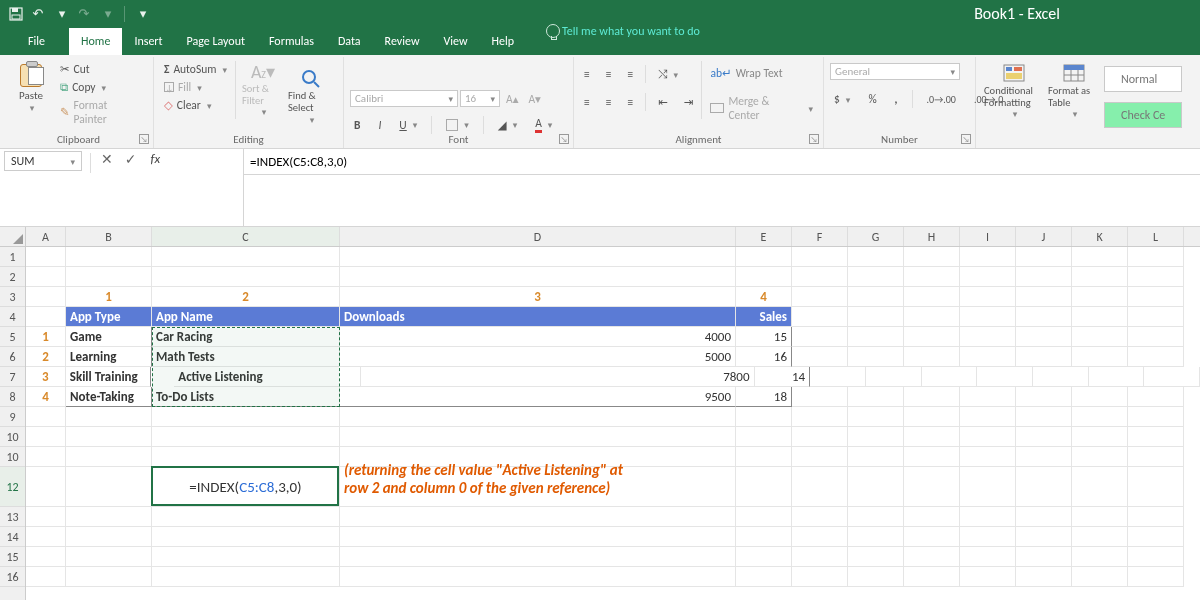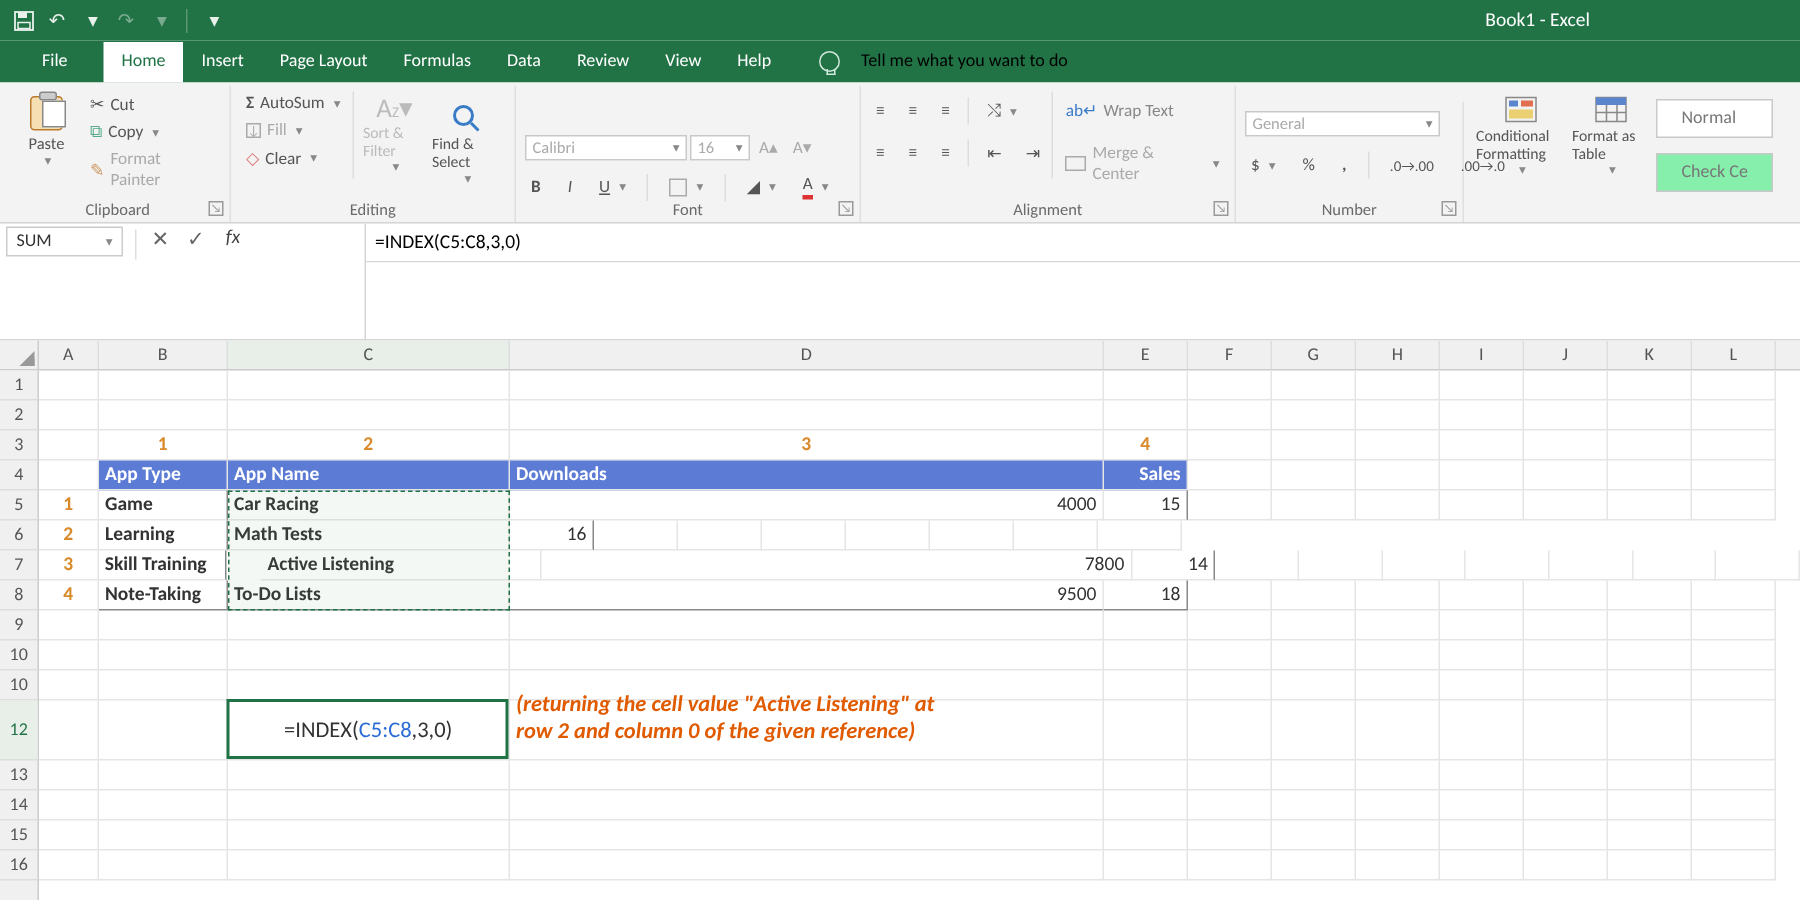--- a/index.html
+++ b/index.html
@@ -3,28 +3,28 @@
 <meta charset="utf-8">
 <style>
   * { box-sizing: border-box; margin: 0; padding: 0; font-family: "Segoe UI", Calibri, sans-serif; }
   body { background: #fff; width: 1200px; height: 600px; overflow: hidden; font-size: 12px; color: #333; }
 
   
   .titlebar { background: #217346; height: 27px; display: flex; align-items: center; color: #fff; position: relative; }
   .qat { display:flex; align-items:center; gap:6px; padding-left:8px; }
   .qat .ic { width:16px; height:16px; display:flex; align-items:center; justify-content:center; color:#fff; opacity:.9; font-size:13px; }
   .qat .sep { border-left:1px solid rgba(255,255,255,.25); height:16px; margin:0 2px;}
-  .title-text { position:absolute; left:50%; transform:translateX(-50%); font-size:13px;margin-left:26px; }
+  .title-text { position:absolute; left:50%; transform:translateX(-50%); font-size:16px;margin-left:26px; }
 
   
   .tabs { background:#217346; height:28px; display:flex; align-items:flex-end; padding-left:10px; }
   .tab { color:#fff; padding:6px 12px 7px; font-size:12px; cursor:pointer; }
   .tab.active { background:#fff; color:#217346; }
   .tab.file { margin-right:6px; padding:6px 18px 7px; }
-  .tellme { display:flex; align-items:center; gap:14px; color:#000000; margin-left:20px; padding-bottom:7px; }
+  .tellme { display:flex; align-items:center; gap:2px; color:#5eead4; margin-left:20px; padding-bottom:17px; }
   .bulb { width:14px; height:14px; border:1.5px solid #cfe8db; border-radius:50%; position:relative;}
   .bulb:after{content:"";position:absolute;bottom:-3px;left:4px;width:4px;height:3px;border:1.5px solid #cfe8db; border-top:none;}
 
   
   .ribbon { background:#f3f3f3; border-bottom:1px solid #d5d5d5; height:94px; display:flex; padding:2px 0 0 4px; position:relative;}
   .group { border-right:1px solid #e0e0e0; padding:2px 6px 14px 6px; display:flex; position:relative; }
   .group-label { position:absolute; bottom:2px; left:0; right:0; text-align:center; color:#6a6a6a; font-size:11px; }
   .group-dialog { position:absolute; right:4px; bottom:4px; width:10px; height:10px; border:1px solid #999; display:flex; align-items:center; justify-content:center; font-size:8px; color:#999;}
   .col { display:flex; flex-direction:column; gap:2px; }
   .row { display:flex; align-items:center; gap:2px;}
@@ -259,21 +259,21 @@
       <div class="btn" style="color:#aaa">
           <span style="border:1px solid #aaa;width:14px;height:10px;display:inline-block;"></span>
           <span>Merge &amp; Center</span>
           <span class="dd">▾</span>
         </div>
     </div>
     <div class="group-label">Alignment</div>
     <div class="group-dialog">↘</div>
   </div>
 
-  <div class="group" style="width:152px;margin-top:11px;">
+  <div class="group" style="width:152px;">
     <div class="col" style="gap:10px; margin-top:4px;">
       <div class="drop" style="width:130px;">
           <span>General</span>
           <span class="dd" style="margin-left:auto;">▾</span>
         </div>
       <div class="row" style="gap:10px; color:#aaa;">
         <span class="btn">$<span class="dd">▾</span></span>
         <span class="btn">%</span>
         <span class="btn">
             <b>,</b>
@@ -441,20 +441,21 @@
         <div class="cell" style="width: 56px;"></div>
         <div class="cell" style="width: 56px;"></div>
         <div class="cell" style="width: 56px;"></div>
         <div class="cell" style="width: 56px;"></div>
         <div class="cell" style="width: 56px;"></div>
       </div>
       <div class="crow" style="height: 20px;">
         <div class="cell orange" style="width: 40px;">2</div>
         <div class="cell bold cellborder" style="width: 86px;">Learning</div>
         <div class="cell bold" style="width: 188px;">Math Tests</div>
+        <div class="cell rnum" style="width: 396px;">5000</div>
         <div class="cell rnum rightborder-b" style="width: 56px;">16</div>
         <div class="cell" style="width: 56px;"></div>
         <div class="cell" style="width: 56px;"></div>
         <div class="cell" style="width: 56px;"></div>
         <div class="cell" style="width: 56px;"></div>
         <div class="cell" style="width: 56px;"></div>
         <div class="cell" style="width: 56px;"></div>
         <div class="cell" style="width: 56px;"></div>
       </div>
       <div class="crow" style="height: 20px;">

